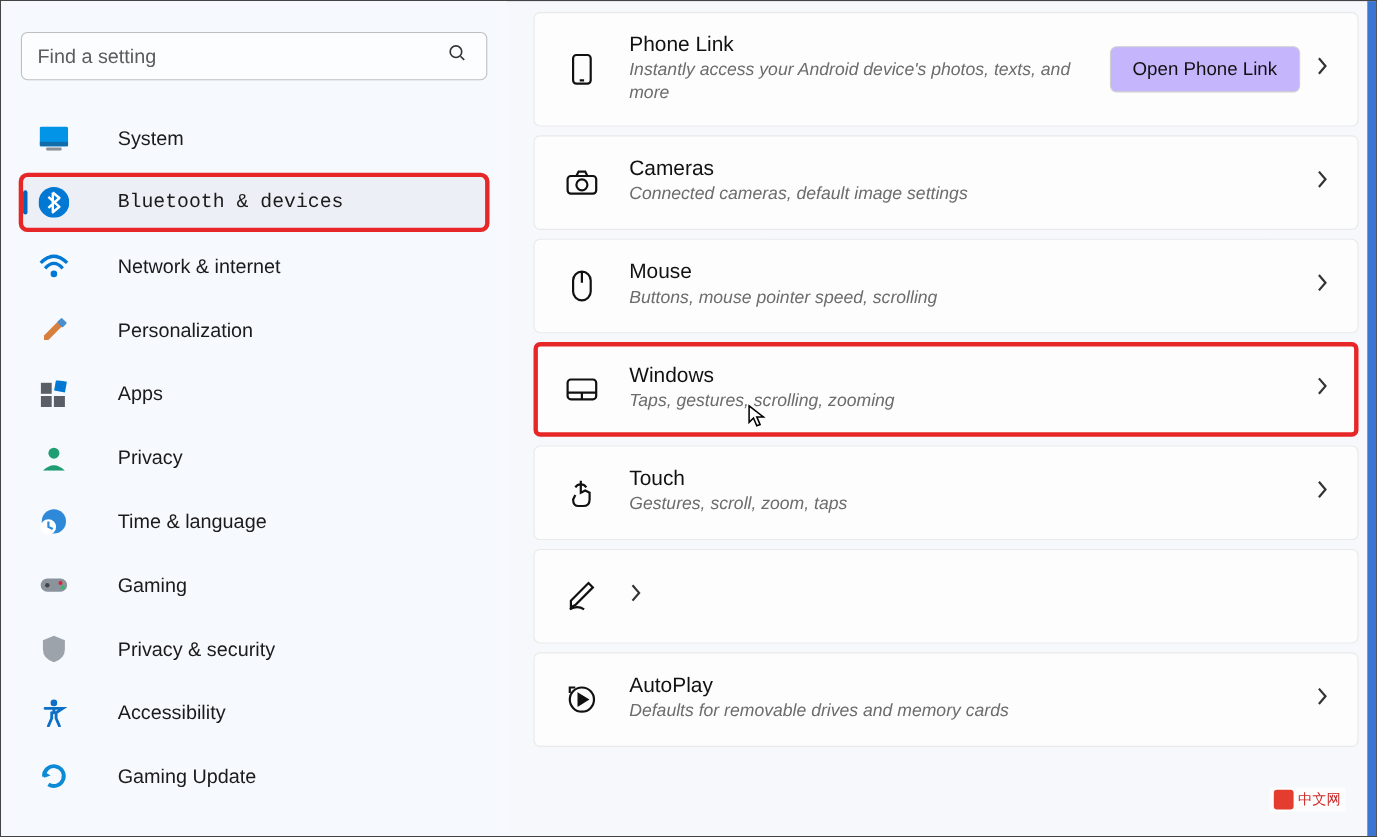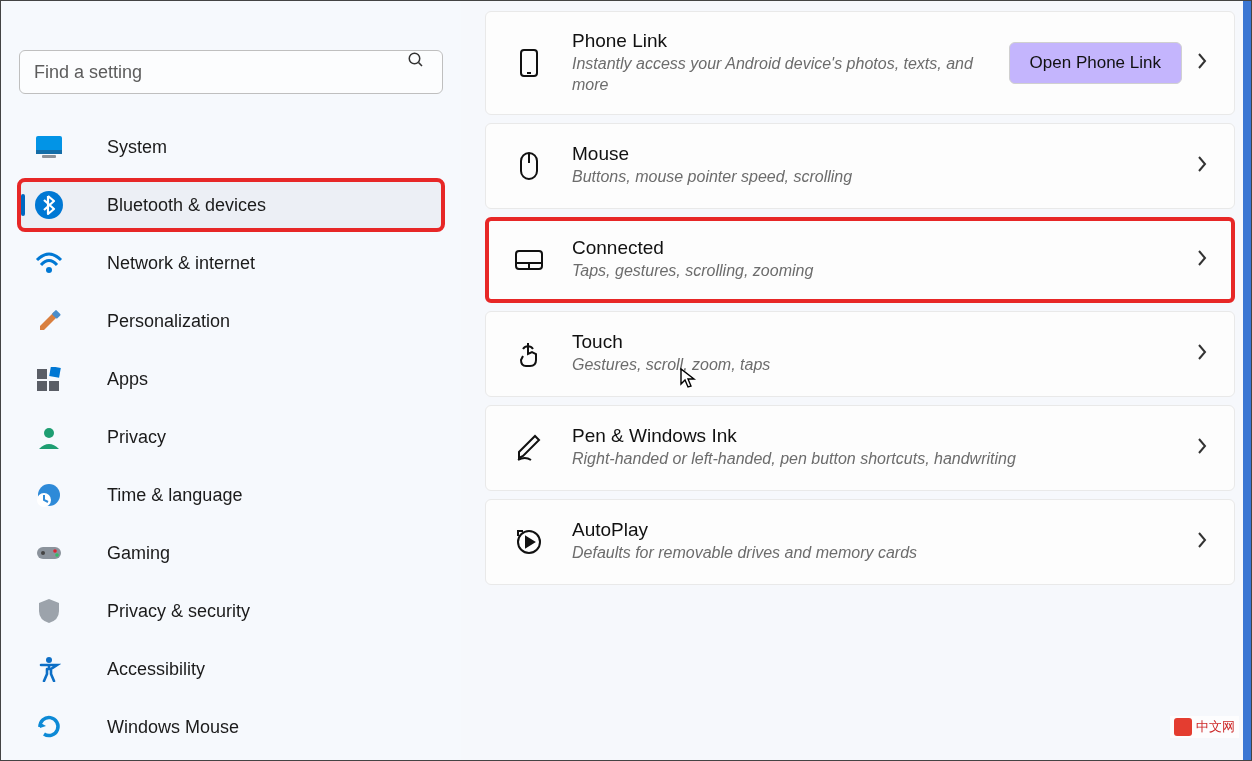--- a/index.html
+++ b/index.html
@@ -25,21 +25,20 @@
     }
     .search-input {
       width: 100%;
       height: 44px;
       border: 1px solid #bfbfbf;
       border-radius: 6px;
       padding: 0 44px 0 14px;
       font-size: 18px;
       background: #fcfdfe;
       color: #555;
-      margin-top: 21px;
     }
     .search-input::placeholder { color: #5c5c5c; }
     .search-icon {
       position: absolute;
       right: 18px;
       top: 50%;
       transform: translateY(-50%);
       color: #333;
     }
     .nav-item {
@@ -62,20 +61,21 @@
       left: 2px;
       top: 14px;
       bottom: 14px;
       width: 4px;
       background: #0067c0;
       border-radius: 2px;
     }
     .nav-item.highlighted {
       outline: 4px solid #e72727;
       outline-offset: -2px;
+      font-family: Liberation Mono, monospace;
     }
     .nav-icon {
       width: 28px;
       height: 28px;
       display: flex;
       align-items: center;
       justify-content: center;
       margin-right: 22px;
       font-size: 22px;
     }
@@ -151,21 +151,21 @@
     .right-edge {
       position: absolute;
       right: 0;
       top: 0;
       width: 8px;
       height: 100%;
       background: #3b76d3;
     }
     .watermark {
       position: absolute;
-      right: 12px;
+      right: 28px;
       bottom: 22px;
       font-size: 13px;
       color: #cc2828;
       background: rgba(255,255,255,0.75);
       padding: 2px 4px;
       display: flex; align-items: center; gap: 4px; justify-content: center;
     }
     .watermark .logo {
       width: 18px; height: 18px; background: #e43d30; border-radius: 3px; display: inline-block;
     }
@@ -292,21 +292,21 @@
       <span class="nav-label">Accessibility</span>
     </div>
 
     <div class="nav-item">
       <span class="nav-icon">
         <svg width="26" height="26" viewBox="0 0 26 26">
             <path d="M4 13 A9 9 0 1 1 8 20" stroke="#0d8ad6" stroke-width="3.5" fill="none"></path>
             <path d="M3 8 L4 14 L10 12 Z" fill="#0d8ad6"></path>
           </svg>
       </span>
-      <span class="nav-label">Windows Mouse</span>
+      <span class="nav-label">Gaming Update</span>
     </div>
   </div>
 
   <div class="main">
 
     <div class="setting-card">
       <span class="card-icon">
         <svg width="20" height="30" viewBox="0 0 20 30" fill="none" stroke="currentColor" stroke-width="2">
             <rect x="2" y="2" width="16" height="26" rx="3"></rect>
             <line x1="8" y1="25" x2="12" y2="25"></line>
@@ -319,20 +319,38 @@
       <div class="card-action">
         <button class="action-btn">Open Phone Link</button>
         <span class="chevron">
           <svg width="12" height="18" viewBox="0 0 12 18" fill="none" stroke="currentColor" stroke-width="2">
               <path d="M3 2 L9 9 L3 16"></path>
             </svg>
         </span>
       </div>
     </div>
 
+    <div class="setting-card">
+      <span class="card-icon">
+        <svg width="30" height="24" viewBox="0 0 30 24" fill="none" stroke="currentColor" stroke-width="2">
+            <rect x="2" y="6" width="26" height="16" rx="3"></rect>
+            <circle cx="15" cy="14" r="5"></circle>
+            <path d="M10 6 L12 2 L18 2 L20 6"></path>
+          </svg>
+      </span>
+      <div class="card-text">
+        <div class="card-title">Cameras</div>
+        <div class="card-desc">Connected cameras, default image settings</div>
+      </div>
+      <span class="chevron">
+        <svg width="12" height="18" viewBox="0 0 12 18" fill="none" stroke="currentColor" stroke-width="2">
+            <path d="M3 2 L9 9 L3 16"></path>
+          </svg>
+      </span>
+    </div>
 
     <div class="setting-card">
       <span class="card-icon">
         <svg width="22" height="30" viewBox="0 0 22 30" fill="none" stroke="currentColor" stroke-width="2">
             <rect x="3" y="2" width="16" height="26" rx="8"></rect>
             <line x1="11" y1="2" x2="11" y2="12"></line>
           </svg>
       </span>
       <div class="card-text">
         <div class="card-title">Mouse</div>
@@ -347,21 +365,21 @@
 
     <div class="setting-card highlighted">
       <span class="card-icon">
         <svg width="30" height="22" viewBox="0 0 30 22" fill="none" stroke="currentColor" stroke-width="2">
             <rect x="2" y="2" width="26" height="18" rx="3"></rect>
             <line x1="2" y1="14" x2="28" y2="14"></line>
             <line x1="15" y1="14" x2="15" y2="20"></line>
           </svg>
       </span>
       <div class="card-text">
-        <div class="card-title">Connected</div>
+        <div class="card-title">Windows</div>
         <div class="card-desc">Taps, gestures, scrolling, zooming</div>
       </div>
       <span class="chevron">
         <svg width="12" height="18" viewBox="0 0 12 18" fill="none" stroke="currentColor" stroke-width="2">
             <path d="M3 2 L9 9 L3 16"></path>
           </svg>
       </span>
     </div>
 
     <div class="setting-card">
@@ -382,24 +400,20 @@
       </span>
     </div>
 
     <div class="setting-card">
       <span class="card-icon">
         <svg width="28" height="28" viewBox="0 0 28 28" fill="none" stroke="currentColor" stroke-width="2">
             <path d="M4 24 L8 22 L24 6 L20 2 L4 18 Z"></path>
             <path d="M3 26 Q10 22 16 26"></path>
           </svg>
       </span>
-      <div class="card-text">
-        <div class="card-title">Pen &amp; Windows Ink</div>
-        <div class="card-desc">Right-handed or left-handed, pen button shortcuts, handwriting</div>
-      </div>
       <span class="chevron">
         <svg width="12" height="18" viewBox="0 0 12 18" fill="none" stroke="currentColor" stroke-width="2">
             <path d="M3 2 L9 9 L3 16"></path>
           </svg>
       </span>
     </div>
 
     <div class="setting-card">
       <span class="card-icon">
         <svg width="28" height="28" viewBox="0 0 28 28" fill="none" stroke="currentColor" stroke-width="2">

